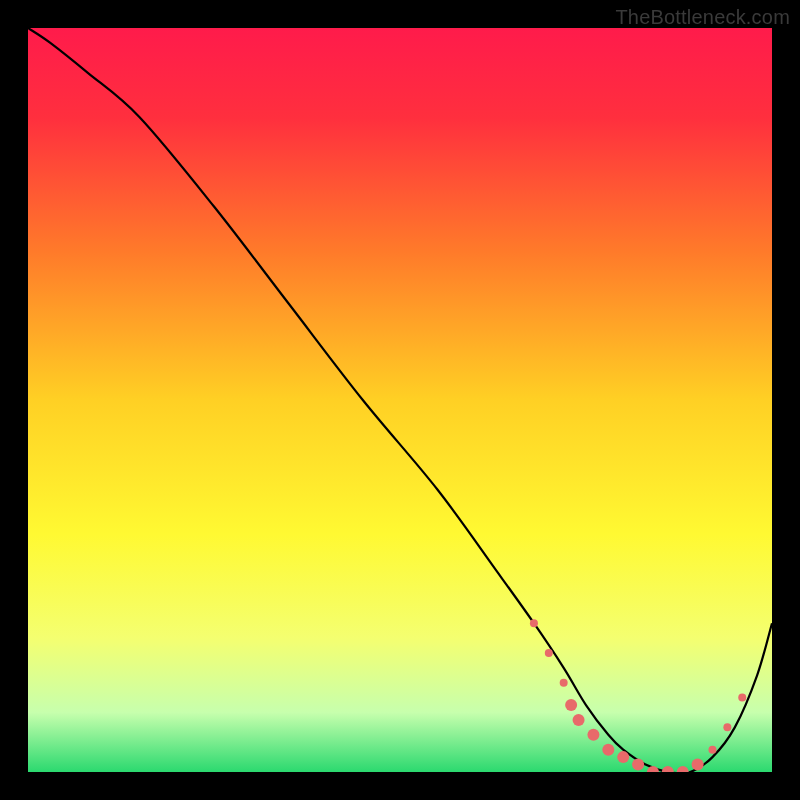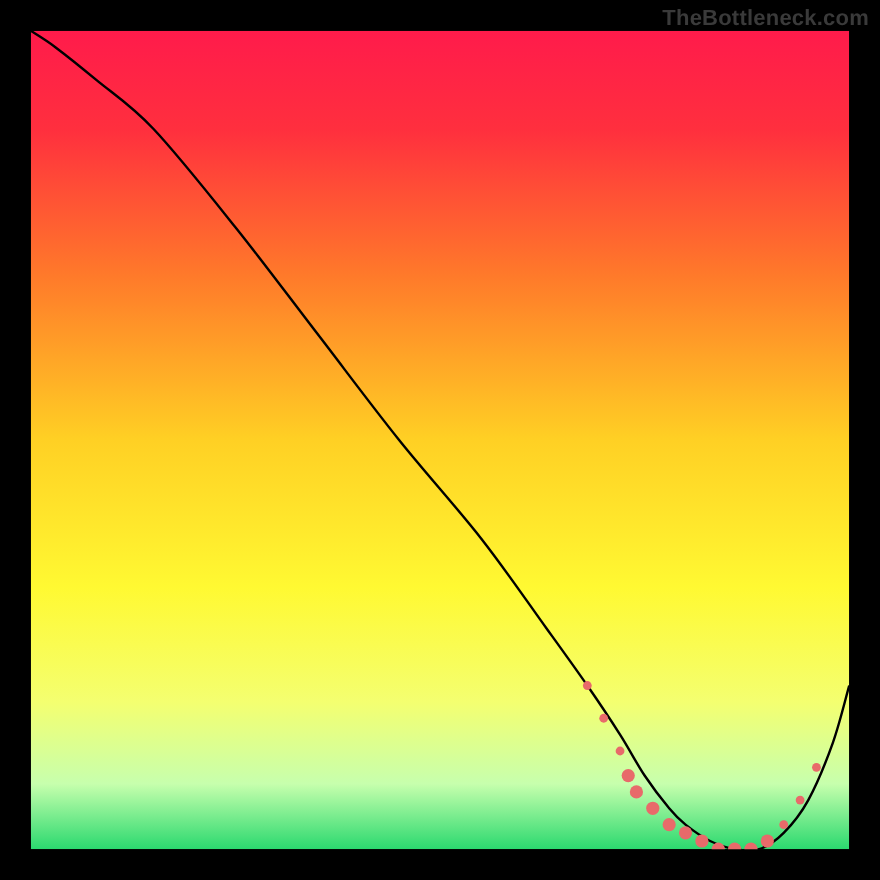--- a/index.html
+++ b/index.html
@@ -16,21 +16,21 @@
     width: 800px;
     height: 800px;
     background: #000;
   }
   .watermark {
     position: absolute;
     top: 6px;
     right: 10px;
     color: #3a3a3a;
     font-size: 20px;
-    font-weight: bold;
+    font-weight: normal;
     letter-spacing: 0.2px;
     z-index: 10;
     text-align: right;
   }
   .plot {
     position: absolute;
     left: 28px;
     top: 28px;
     width: 744px;
     height: 744px;

